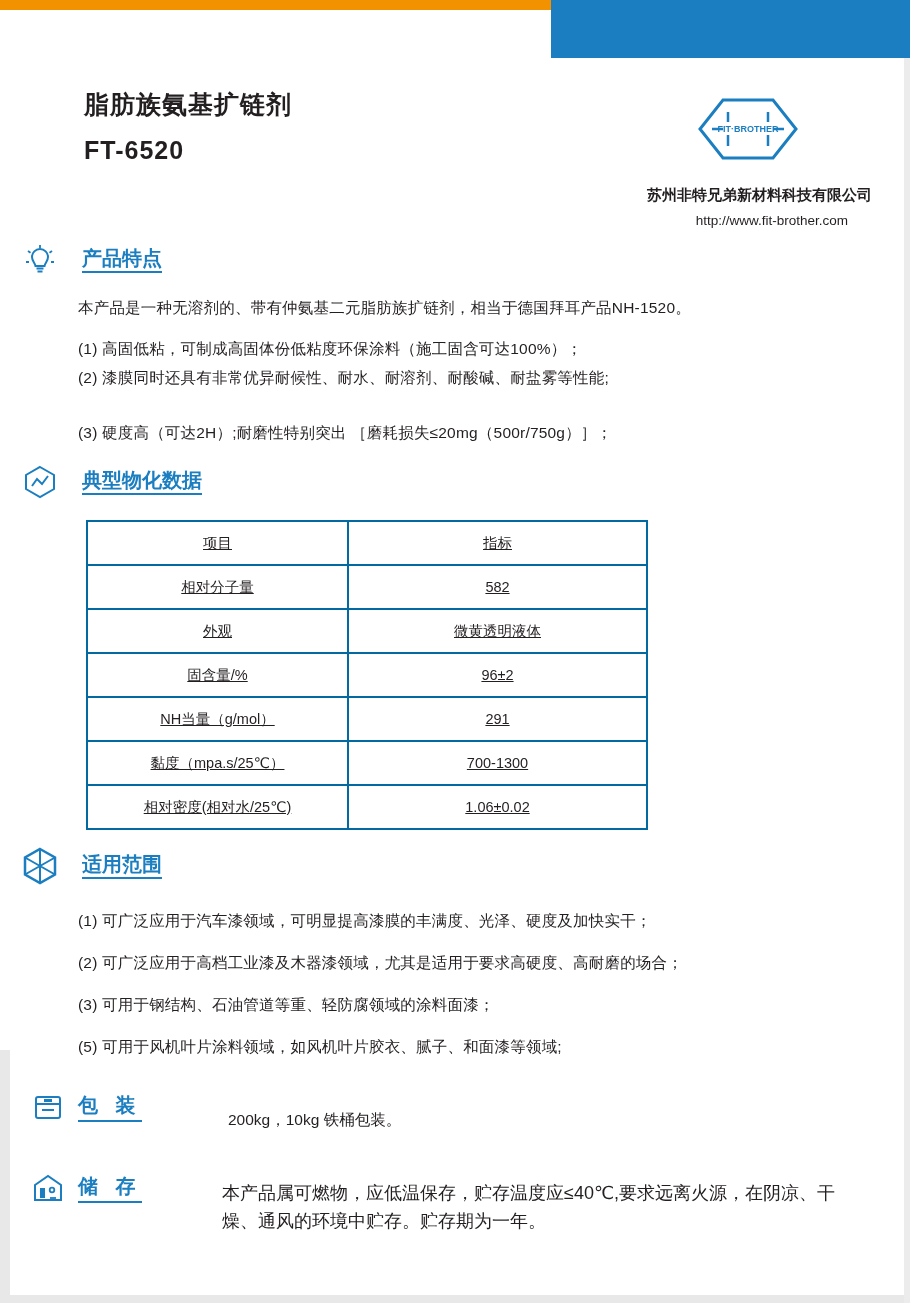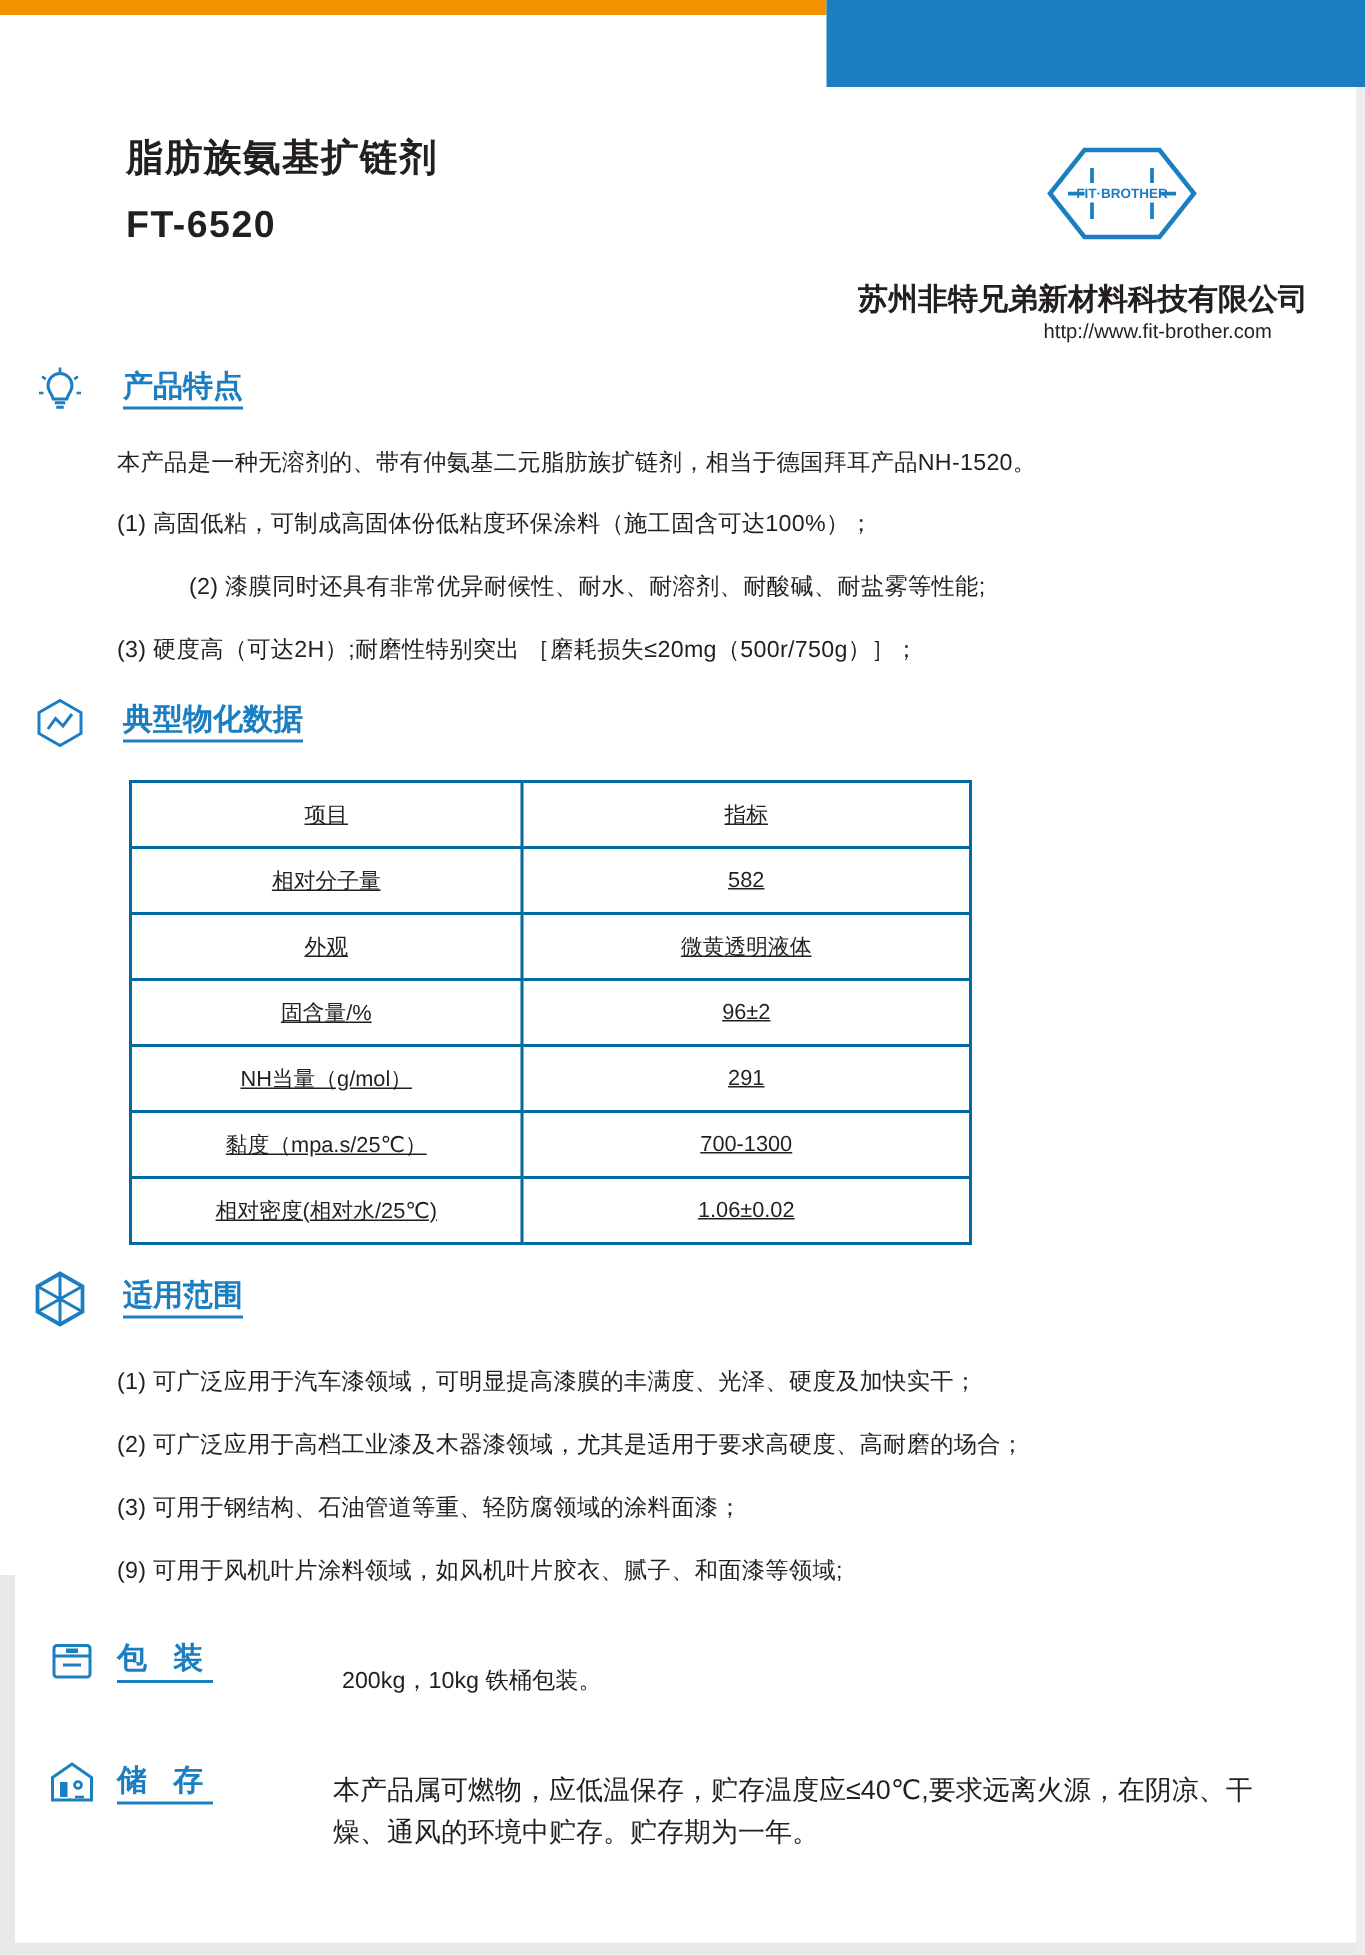--- a/index.html
+++ b/index.html
@@ -77,21 +77,21 @@
     color: #231f20;
   }
   .logo-wrap {
     position: absolute;
     left: 698px; top: 88px;
     width: 100px; height: 62px;
   }
   .company {
     position: absolute;
     right: 32px; top: 176px;
-    font-size: 20px;
+    font-size: 15px;
     font-weight: bold;
     color: #231f20;
     white-space: nowrap;
     margin-left: 16px;
   }
   .website {
     position: absolute;
     right: 56px; top: 203px;
     font-size: 13.5px;
     color: #231f20;
@@ -209,21 +209,21 @@
         <path d="M17 6 a8 8 0 0 1 8 8 c0 4 -3 6 -3.5 9 h-9 C12 20 9 18 9 14 a8 8 0 0 1 8 -8 z" fill="none" stroke="#1b7ec0" stroke-width="2"></path>
         <path d="M13.5 25.5 h7 M14.5 28.5 h5" stroke="#1b7ec0" stroke-width="2" fill="none"></path>
         <path d="M17 2 v3 M5 8 l2.5 1.8 M29 8 l-2.5 1.8 M3 19 h3 M28 19 h3" stroke="#1b7ec0" stroke-width="1.8" fill="none"></path>
       </svg>
     </span>
     <span class="sec-title">产品特点</span>
   </div>
 
   <div class="para" style="left:78px; top:298px;">本产品是一种无溶剂的、带有仲氨基二元脂肪族扩链剂，相当于德国拜耳产品NH-1520。</div>
   <div class="para" style="left:78px; top:339px;">(1) 高固低粘，可制成高固体份低粘度环保涂料（施工固含可达100%）；</div>
-  <div class="para" style="left:78px; top:381px;margin-left:48px;">(2) 漆膜同时还具有非常优异耐候性、耐水、耐溶剂、耐酸碱、耐盐雾等性能;</div>
+  <div class="para" style="left:78px; top:368px;">(2) 漆膜同时还具有非常优异耐候性、耐水、耐溶剂、耐酸碱、耐盐雾等性能;</div>
   <div class="para" style="left:78px; top:423px;">(3) 硬度高（可达2H）;耐磨性特别突出 ［磨耗损失≤20mg（500r/750g）］；</div>
 
   <div class="section-head" style="left:20px; top:462px;">
     <span class="sec-icon">
       <svg width="34" height="34" viewBox="0 0 34 34">
         <polygon points="17,2 31,10 31,24 17,32 3,24 3,10" fill="none" stroke="#1b7ec0" stroke-width="2"></polygon>
         <path d="M9 21 L14 14 L19 19 L25 11" fill="none" stroke="#1b7ec0" stroke-width="2"></path>
       </svg>
     </span>
     <span class="sec-title">典型物化数据</span>
@@ -268,21 +268,21 @@
         <polygon points="20,3 35,11.5 35,28.5 20,37 5,28.5 5,11.5" fill="none" stroke="#1b7ec0" stroke-width="2.5"></polygon>
         <path d="M20,3 L20,37 M5,11.5 L35,28.5 M35,11.5 L5,28.5" stroke="#1b7ec0" stroke-width="2" fill="none"></path>
       </svg>
     </span>
     <span class="sec-title">适用范围</span>
   </div>
 
   <div class="para" style="left:78px; top:911px;">(1) 可广泛应用于汽车漆领域，可明显提高漆膜的丰满度、光泽、硬度及加快实干；</div>
   <div class="para" style="left:78px; top:953px;">(2) 可广泛应用于高档工业漆及木器漆领域，尤其是适用于要求高硬度、高耐磨的场合；</div>
   <div class="para" style="left:78px; top:995px;">(3) 可用于钢结构、石油管道等重、轻防腐领域的涂料面漆；</div>
-  <div class="para" style="left:78px; top:1037px;">(9) 可用于风机叶片涂料领域，如风机叶片胶衣、腻子、和面漆等领域;</div>
+  <div class="para" style="left:78px; top:1037px;">(5) 可用于风机叶片涂料领域，如风机叶片胶衣、腻子、和面漆等领域;</div>
 
   <div class="section-head" style="left:28px; top:1087px;">
     <span class="sec-icon">
       <svg width="34" height="34" viewBox="0 0 34 34">
         <rect x="5" y="7" width="24" height="21" rx="2" fill="none" stroke="#1b7ec0" stroke-width="2"></rect>
         <path d="M5 14 h24" stroke="#1b7ec0" stroke-width="2" fill="none"></path>
         <rect x="13" y="9" width="8" height="3" fill="#1b7ec0"></rect>
         <path d="M11 20 h12" stroke="#1b7ec0" stroke-width="2" fill="none"></path>
       </svg>
     </span>

